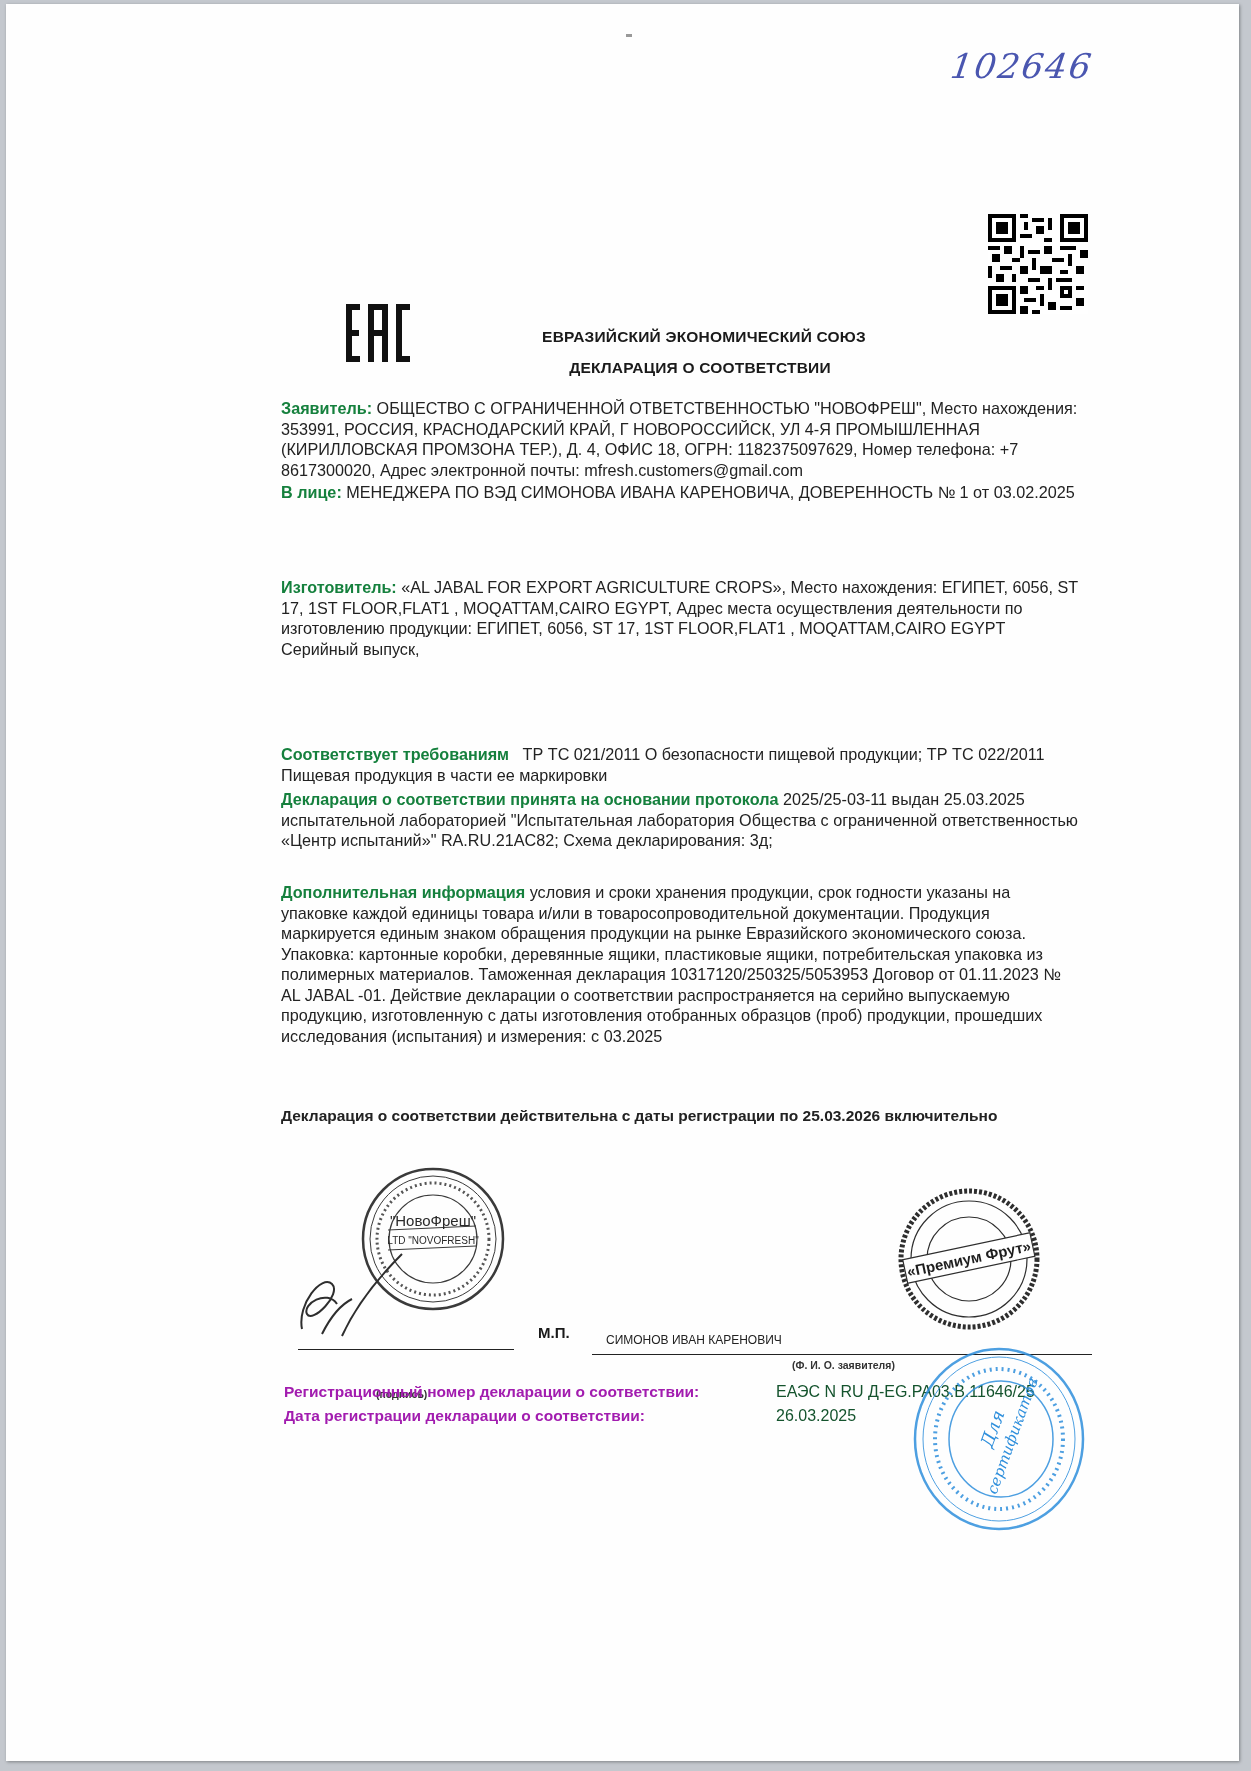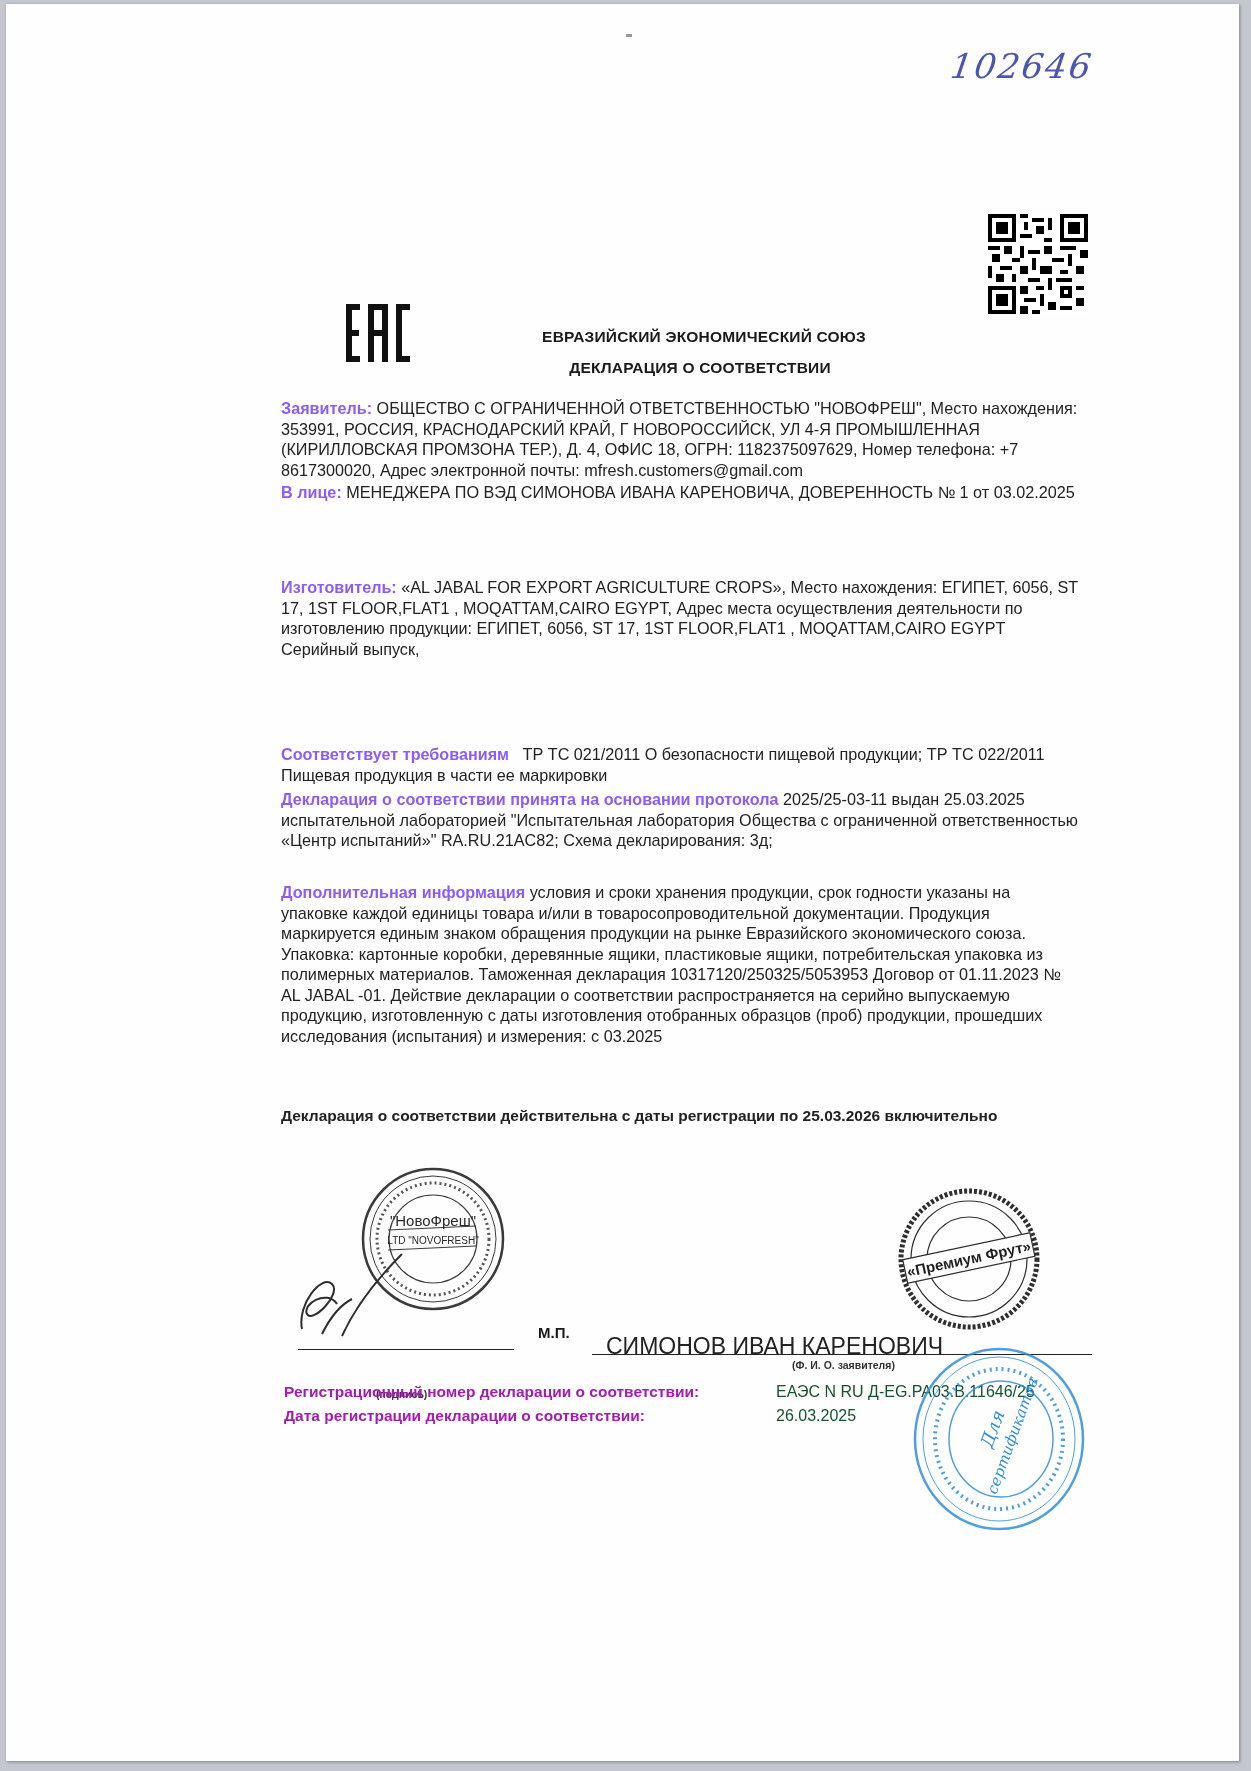--- a/index.html
+++ b/index.html
@@ -25,33 +25,33 @@
   .hdr {
     position:absolute; left:0; width:1400px; text-align:center;
     font-weight:bold; font-size:15.5px; letter-spacing:0.2px;
   }
   .hdr1 { top:324px; left:-2px; }
   .hdr2 { top:355px; left:-6px; }
   .block {
     position:absolute; left:275px; width:800px;
     font-size:16.2px; line-height:20.5px; color:#222;
   }
-  .block b { font-weight:bold; color:#8b5cf6; }
+  .block b { font-weight:bold; color:#15803d; }
   .b-applicant { top:394px; }
   .b-person { top:478px; }
   .b-declares { top:530px; }
   .b-maker { top:573px; }
   .b-conform { top:740px; }
   .b-basis { top:785px; }
   .b-extra { top:878px; }
   .b-valid { top:1102px; font-weight:bold; font-size:15.5px; line-height:20px; }
   .sig-line { position:absolute; height:1px; background:#222; }
   .small-cap { position:absolute; font-size:10.5px; font-weight:bold; color:#333; }
   .mp { position:absolute; left:532px; top:1320px; font-size:15px; font-weight:bold; }
-  .signer { position:absolute; left:600px; top:1329px; font-size:23px; color:#222; }
+  .signer { position:absolute; left:600px; top:1329px; font-size:12px; color:#222; }
   .reg-label { position:absolute; left:278px; font-size:15.5px; font-weight:bold; color:#a21caf; }
   .reg-value { position:absolute; left:770px; font-size:16px; color:#14532d; }
   .stamp { position:absolute; }
 </style>
 </head>
 <body>
 
 <div class="page">
 
   <div class="scan-dot"></div>

